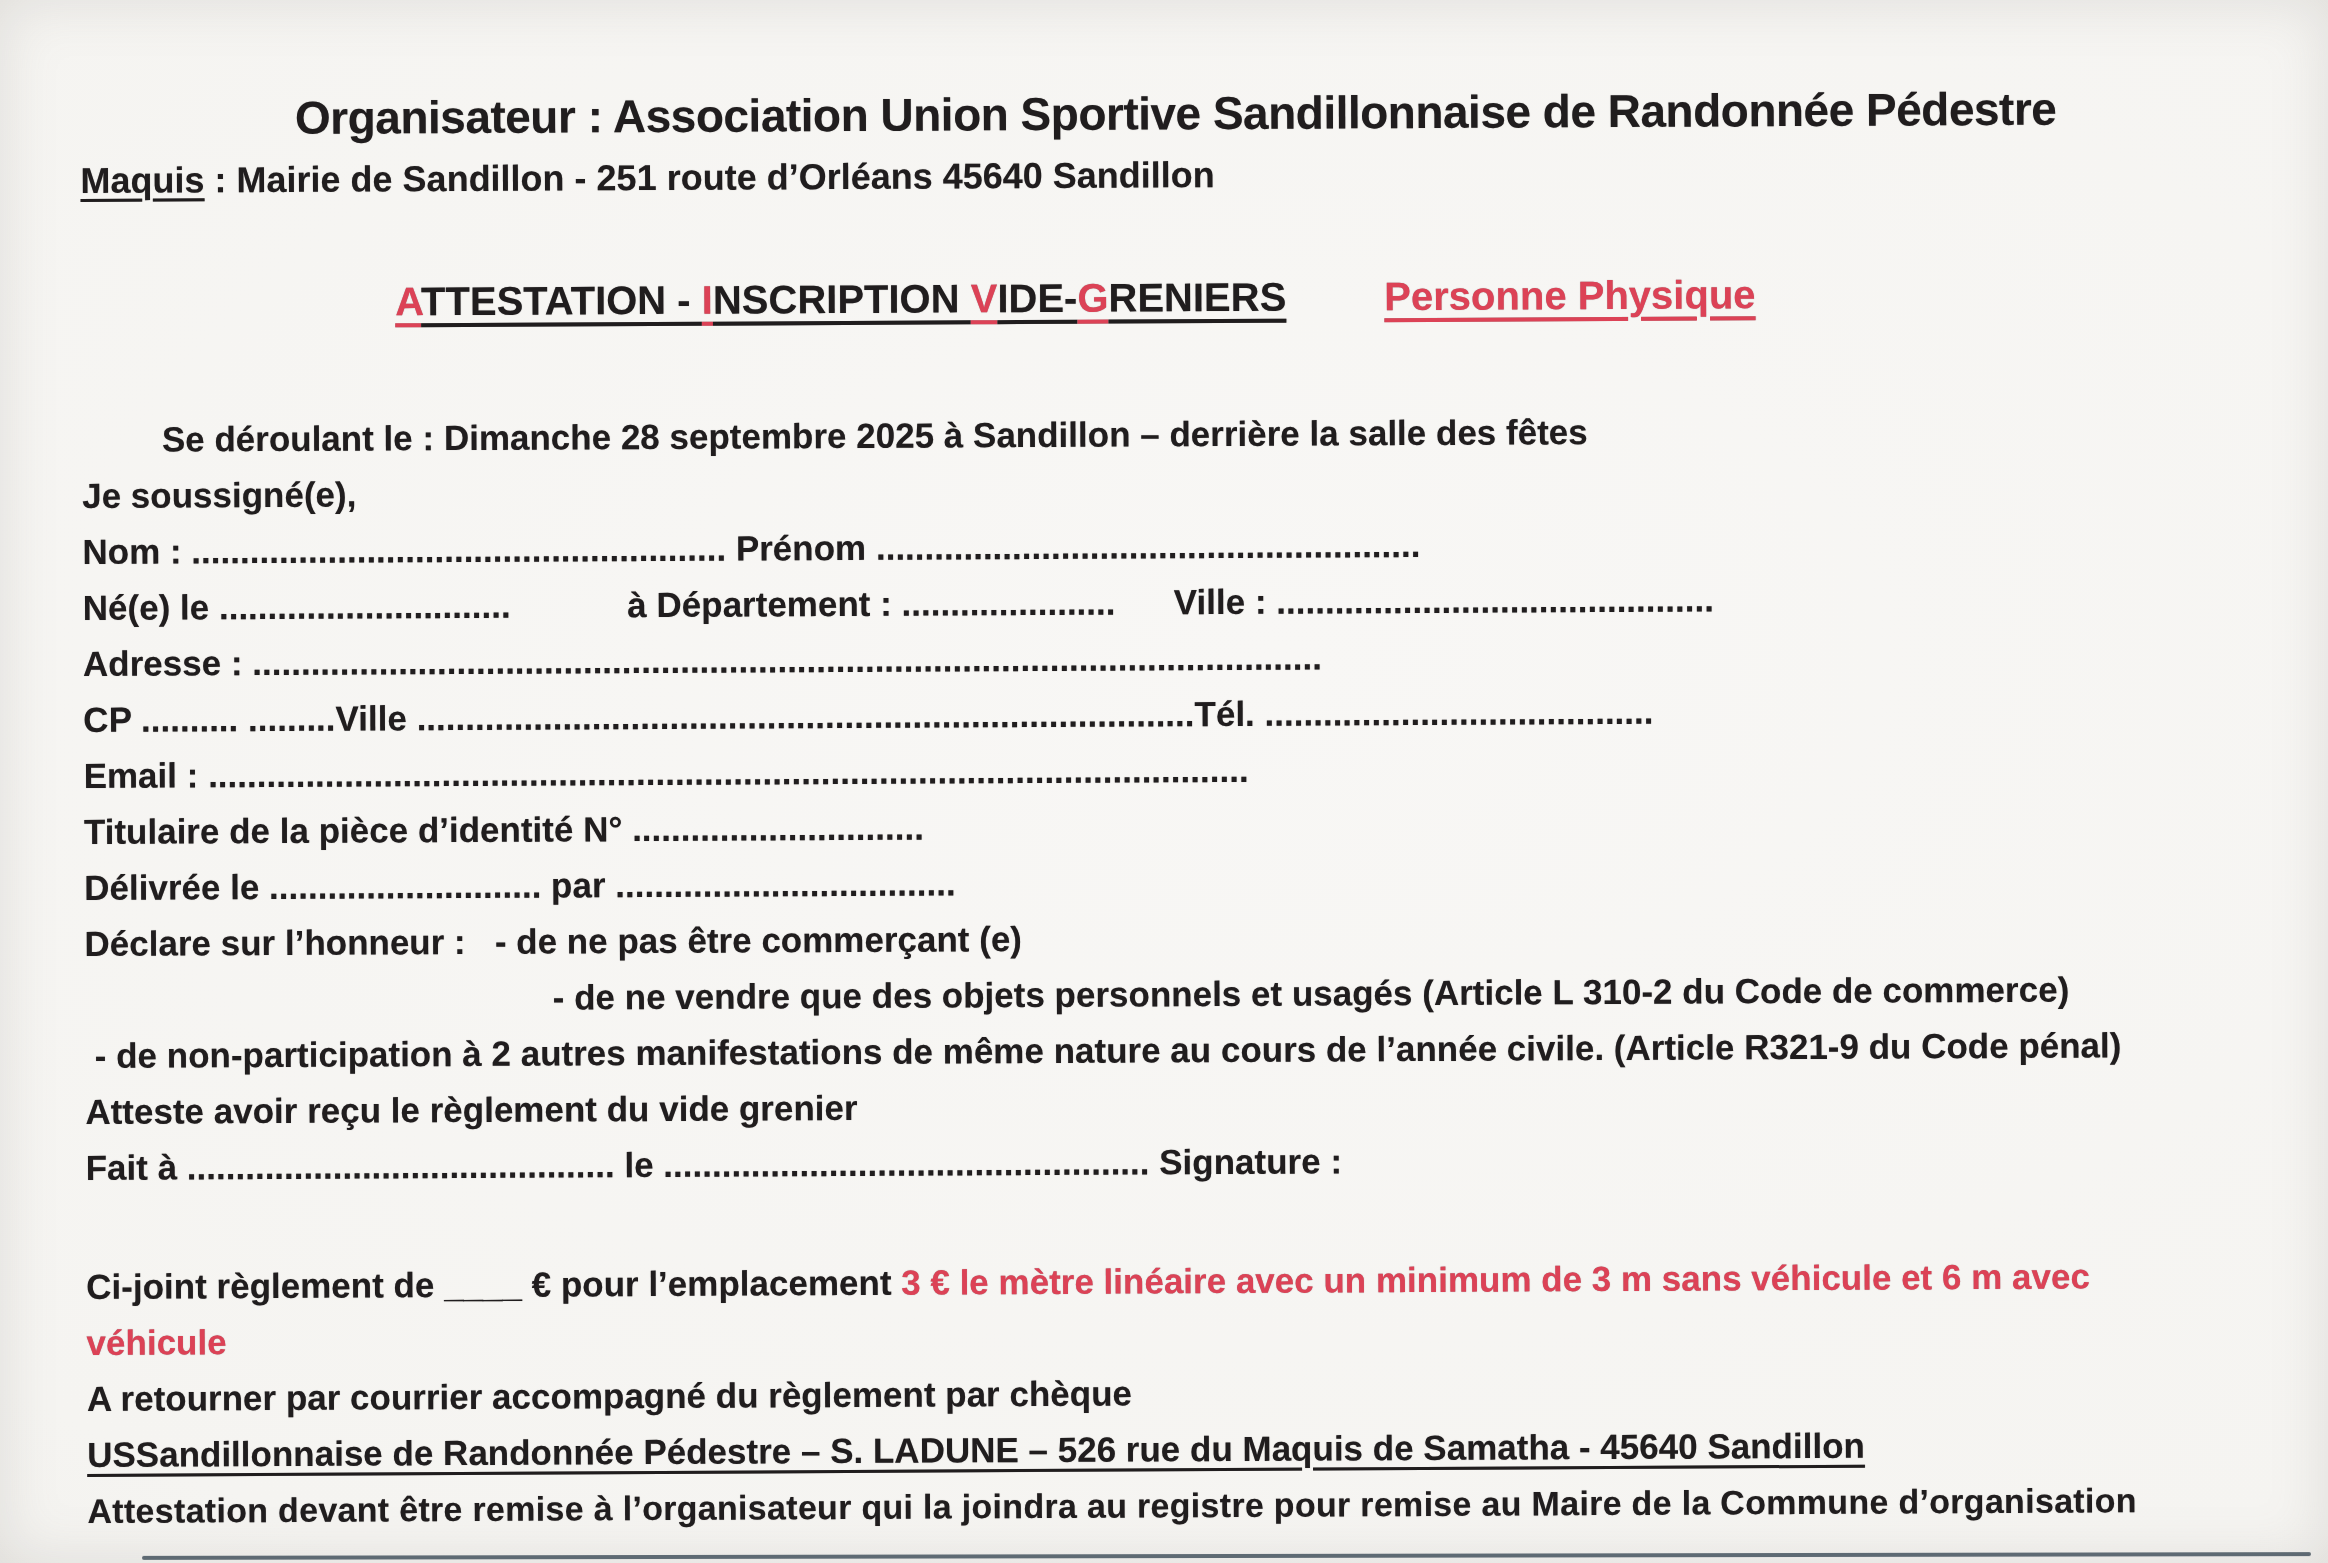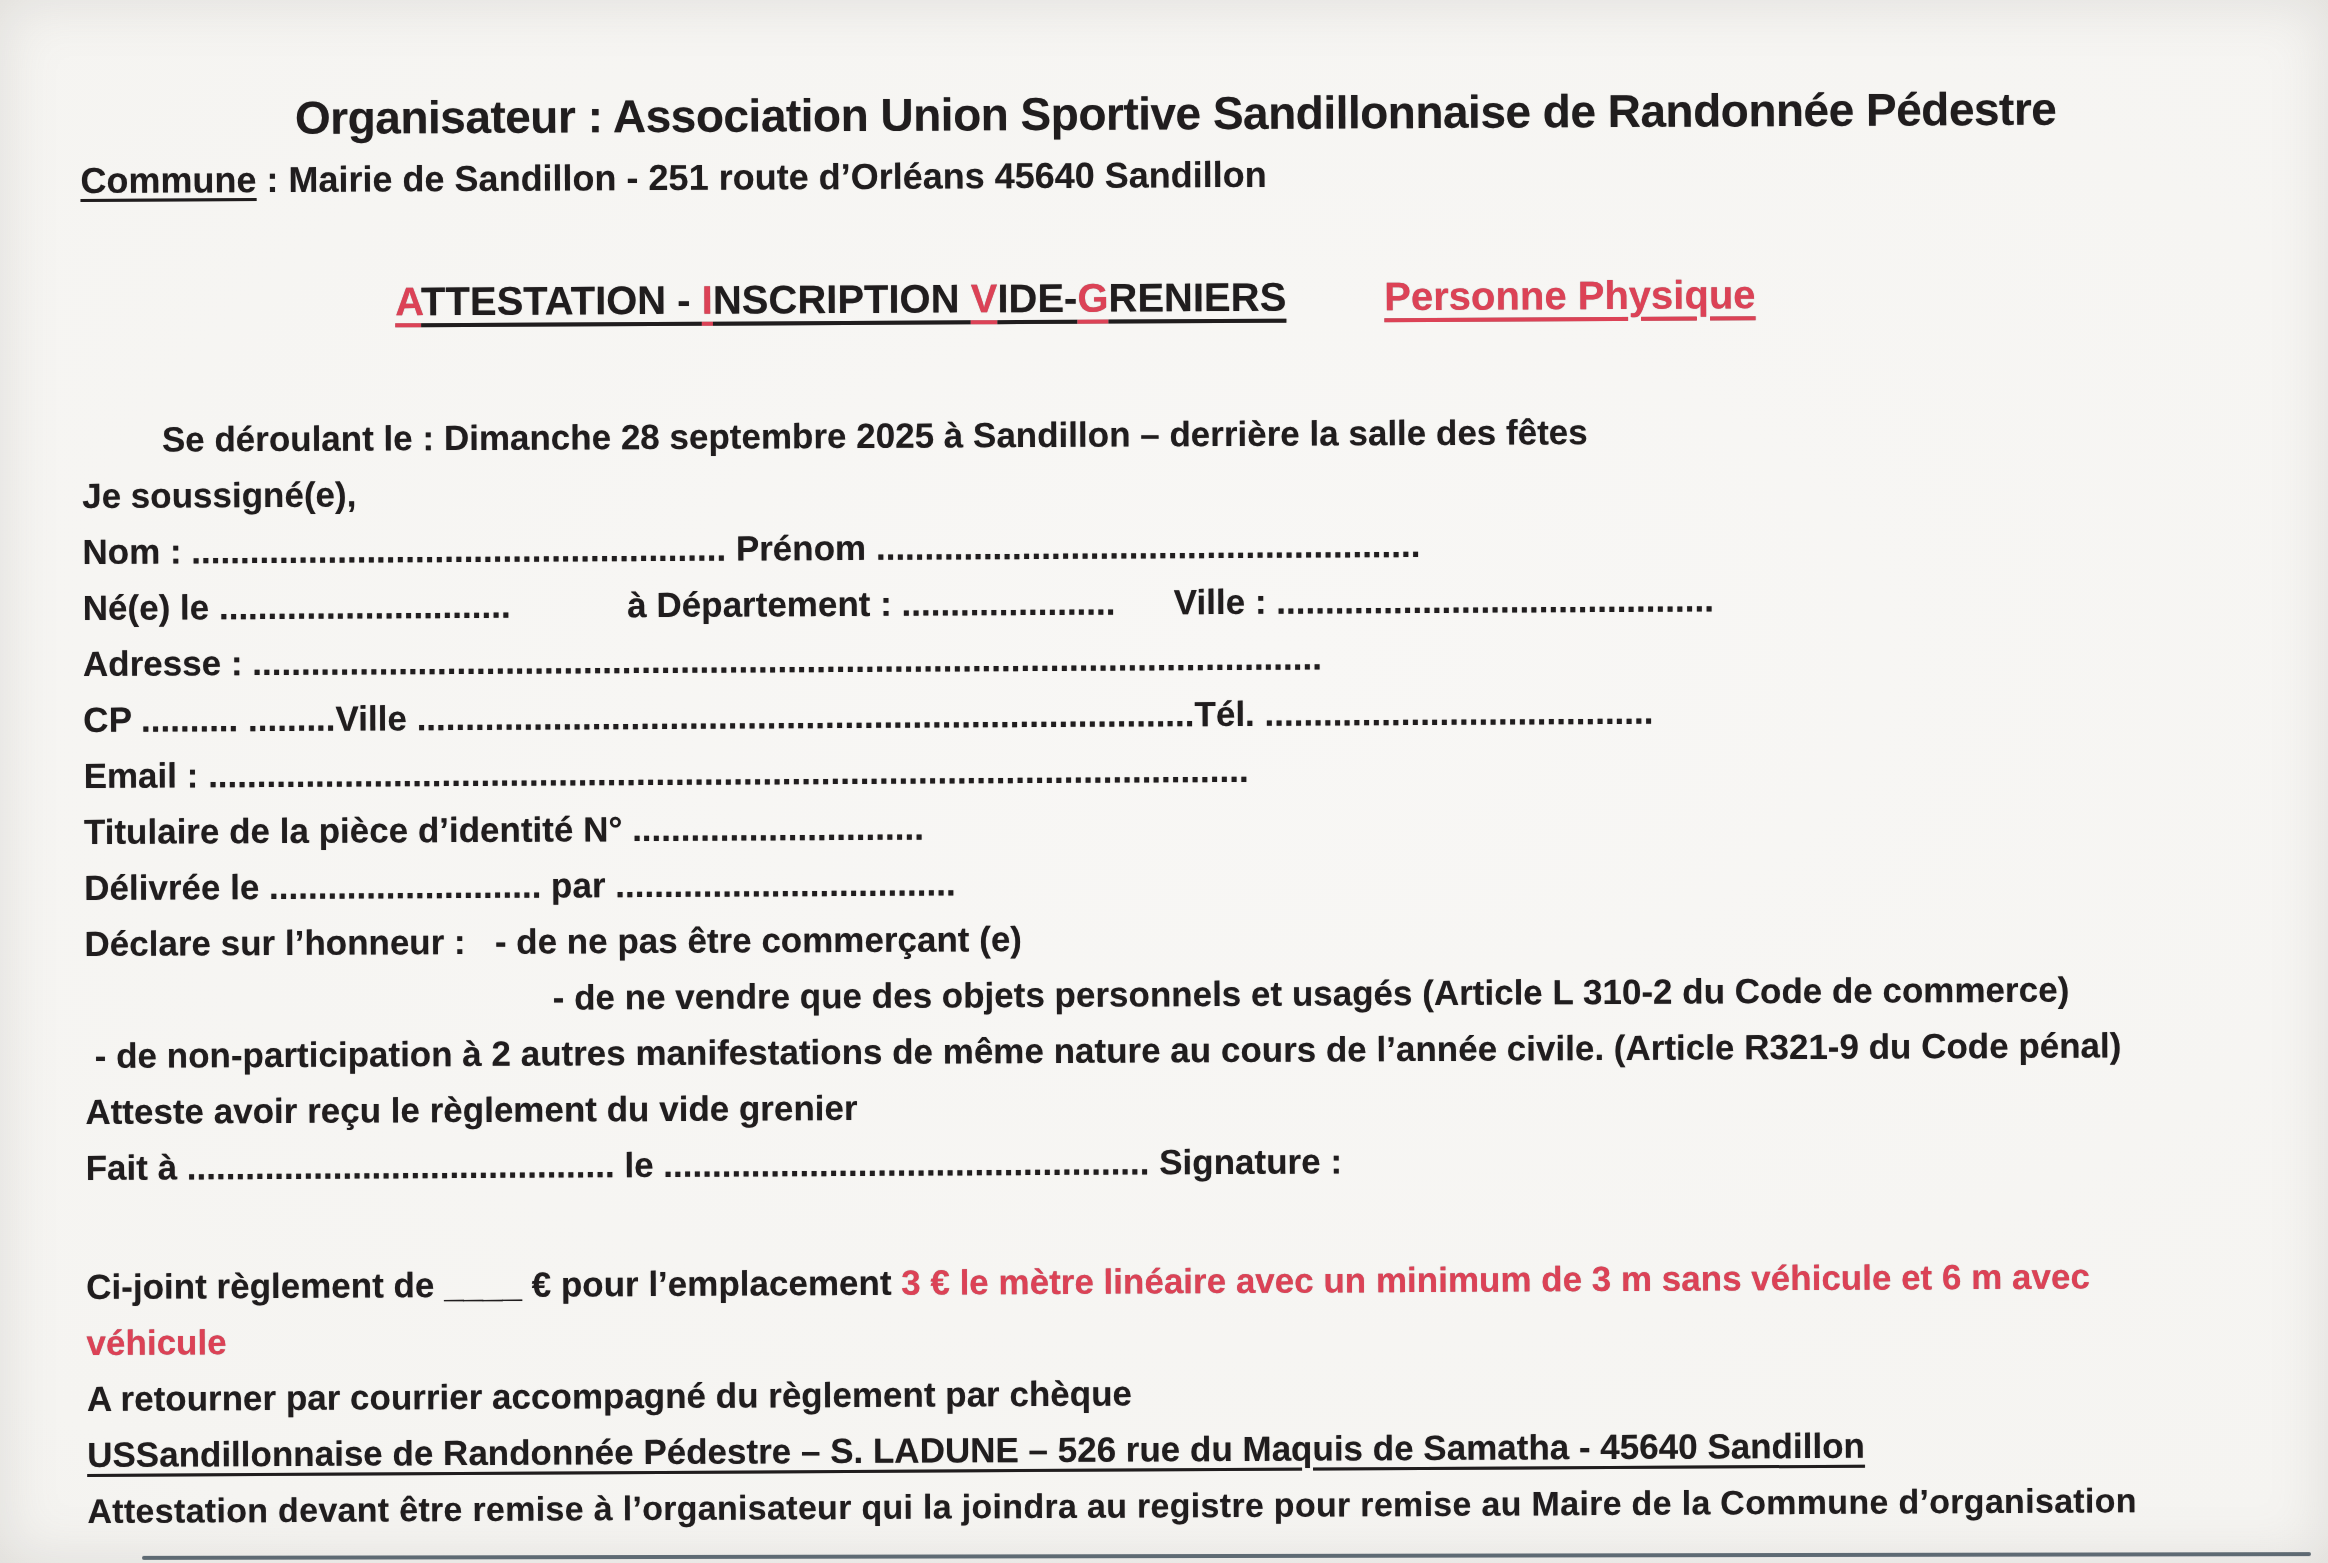--- a/index.html
+++ b/index.html
@@ -93,21 +93,21 @@
   }
 </style>
 </head>
 <body>
 
 <div class="page">
   <div class="content">
 
     <p class="title">Organisateur : Association Union Sportive Sandillonnaise de Randonnée Pédestre</p>
 
-    <p class="addr"><span class="u-ink">Commune</span><span> : Mairie de Sandillon - 251 route d’Orléans 45640 Sandillon</span></p>
+    <p class="addr"><span class="u-ink">Maquis</span><span> : Mairie de Sandillon - 251 route d’Orléans 45640 Sandillon</span></p>
 
     <div class="heading-row">
       <span class="heading"><span class="hseg red">A</span><span class="hseg">TTESTATION - </span><span class="hseg red">I</span><span class="hseg">NSCRIPTION </span><span class="hseg red">V</span><span class="hseg">IDE-</span><span class="hseg red">G</span><span class="hseg">RENIERS</span></span>
       <span class="person">Personne Physique</span>
     </div>
 
     <div class="body-block">
       <p class="line indent-event">Se déroulant le : Dimanche 28 septembre 2025 à Sandillon – derrière la salle des fêtes</p>
       <p class="line">Je soussigné(e),</p>
       <p class="line">Nom : ....................................................... Prénom ........................................................</p>

